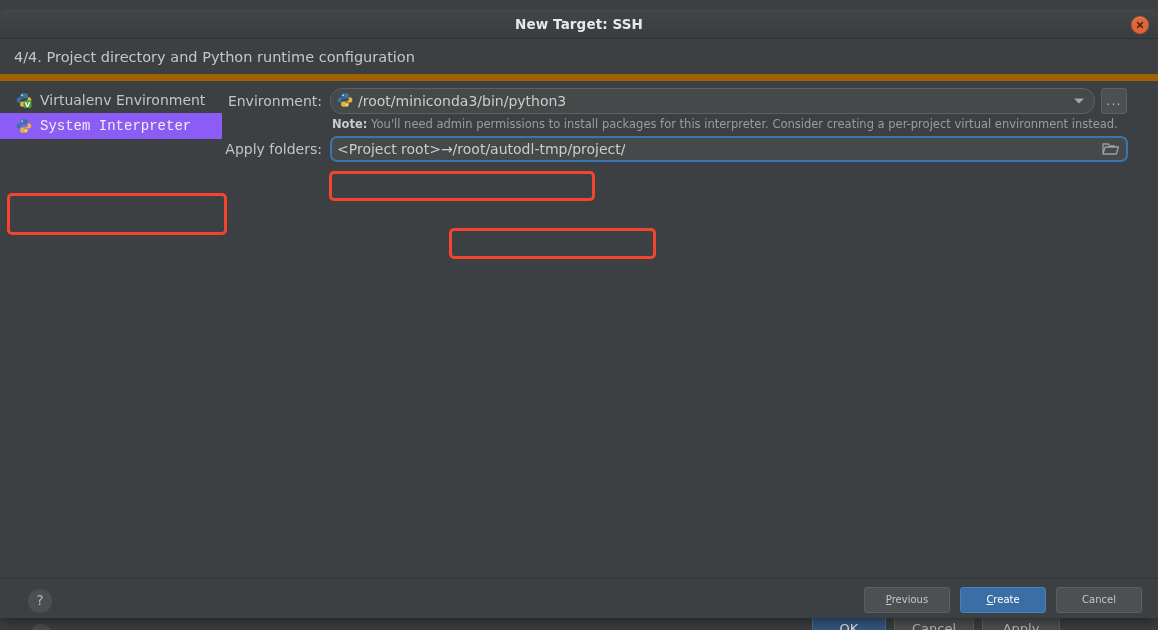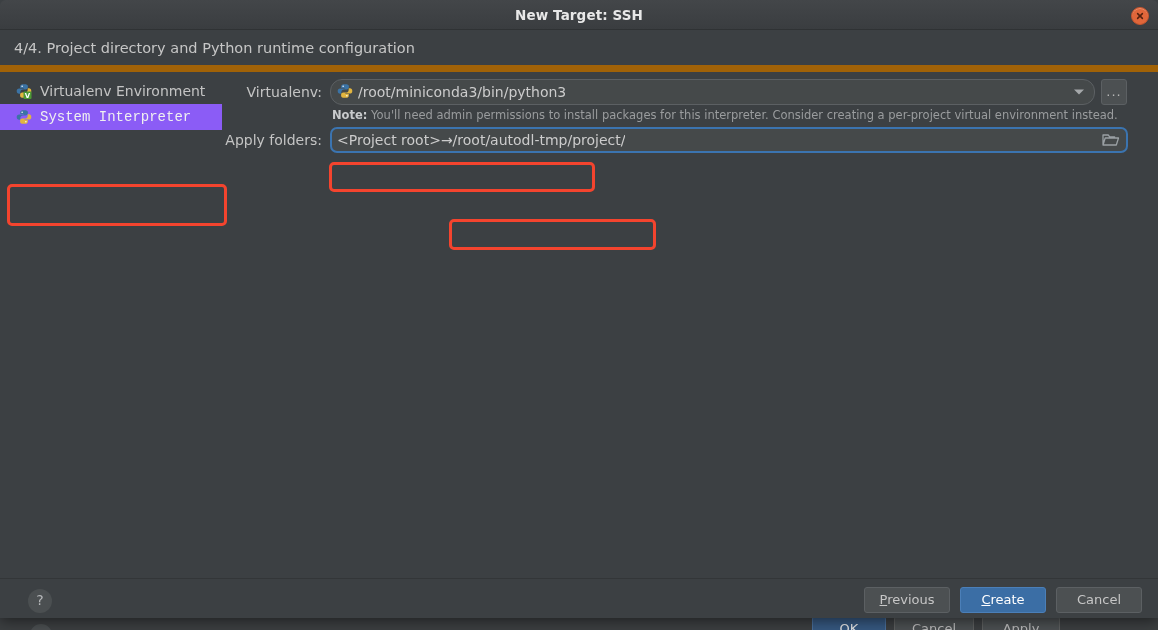--- a/index.html
+++ b/index.html
@@ -94,20 +94,21 @@
     height: 29px;
     flex: 0 0 29px;
     background: linear-gradient(to bottom, #434649 0%, #3a3d40 100%);
     border-bottom: 1px solid #2f3234;
     border-top-left-radius: 6px;
     border-top-right-radius: 6px;
     position: relative;
     display: flex;
     align-items: center;
     justify-content: center;
+    margin-top: 9px;
   }
   .titlebar-title {
     font-size: 13.5px;
     font-weight: bold;
     color: #e8e8e8;
     letter-spacing: 0.1px;
   }
   .close-btn {
     position: absolute;
     right: 9px;
@@ -333,21 +334,21 @@
     gap: 10px;
   }
   .dlg-btn {
     height: 26px;
     min-width: 86px;
     padding: 0 14px;
     border-radius: 3px;
     border: 1px solid #5c6063;
     background: #4c5052;
     color: #c6c6c6;
-    font-size: 13px;
+    font-size: 10px;
     line-height: 24px;
     text-align: center;
     cursor: pointer;
     box-sizing: border-box;
   }
   .dlg-btn.primary {
     background: #3b6ea5;
     border-color: #4b7fb8;
     color: #ffffff;
     font-weight: normal;
@@ -408,21 +409,21 @@
           </svg>
         </span>
         <span>System Interpreter</span>
       </div>
 
     </div>
 
     <div class="main-panel">
 
       <div class="form-row">
-        <div class="row-label">Virtualenv:</div>
+        <div class="row-label">Environment:</div>
         <div class="combo">
           <div class="combo-value">
             <span class="py-ico">
               <svg width="16" height="16" viewBox="0 0 16 16">
                 <path d="M7.6 1.2c-1.9 0-3.4.5-3.4 2.1v1.6h3.5v.5H3.1C1.6 5.4.7 6.4.7 8.1s.9 2.7 2.4 2.7h1.2V9.1c0-1.5 1.3-2.7 2.8-2.7h2.6c1.2 0 2.2-.9 2.2-2.1V3.3c0-1.6-1.5-2.1-3.4-2.1h-.9z" fill="#3b73a5"></path>
                 <path d="M8.4 14.8c1.9 0 3.4-.5 3.4-2.1v-1.6H8.3v-.5h4.6c1.5 0 2.4-1 2.4-2.7s-.9-2.7-2.4-2.7h-1.2v1.7c0 1.5-1.3 2.7-2.8 2.7H6.3c-1.2 0-2.2.9-2.2 2.1v1c0 1.6 1.5 2.1 3.4 2.1h.9z" fill="#e2b53f"></path>
                 <circle cx="6.1" cy="3.2" r="0.75" fill="#ffffff"></circle>
                 <circle cx="9.9" cy="12.8" r="0.75" fill="#ffffff"></circle>
               </svg>
             </span>

